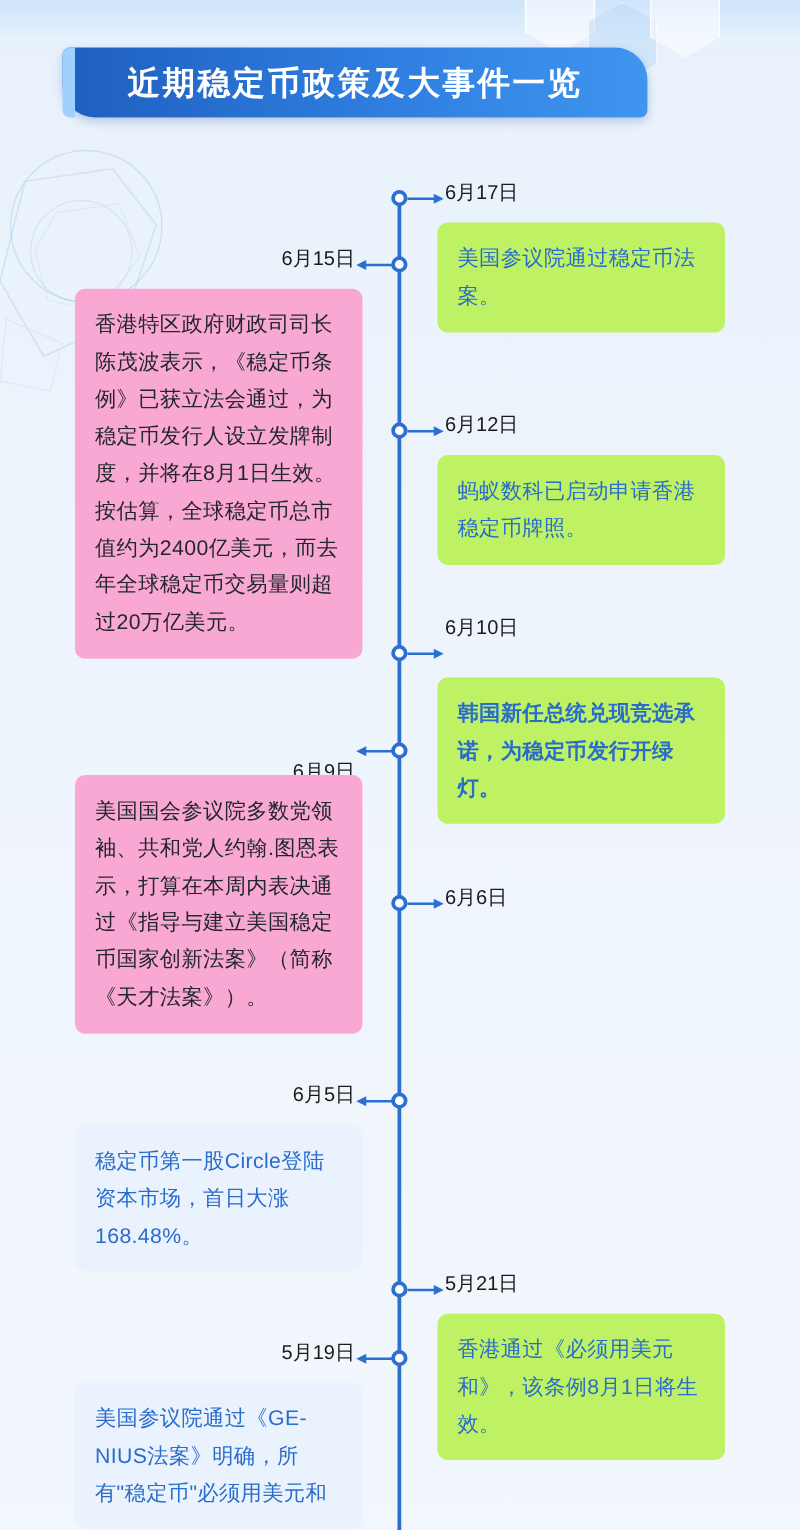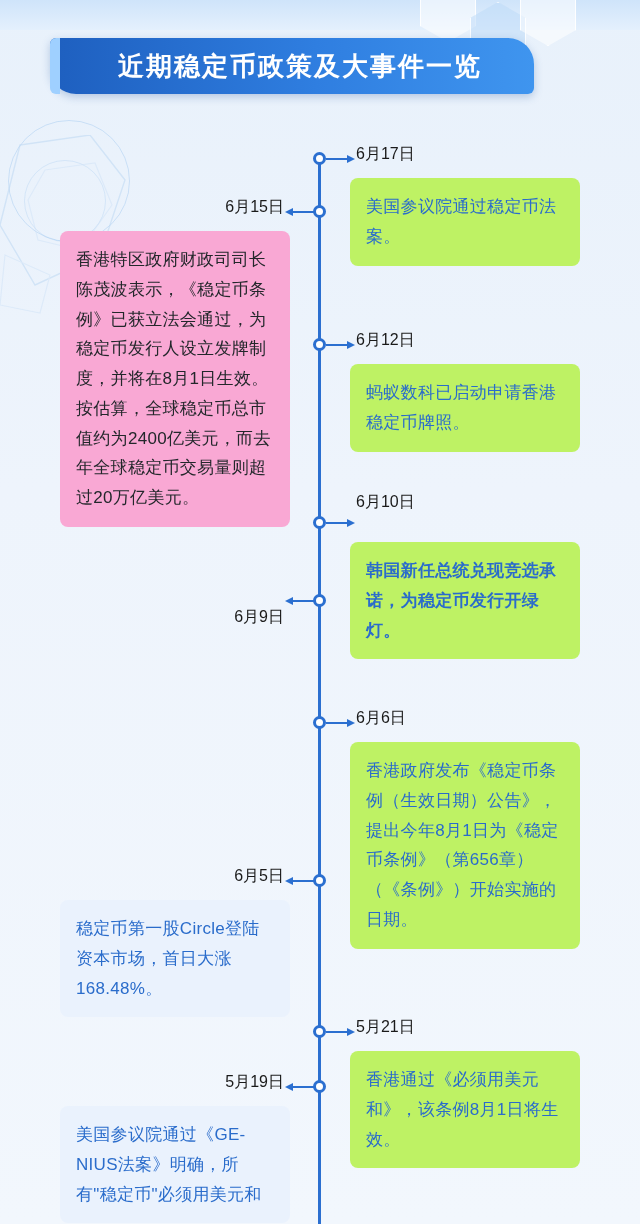--- a/index.html
+++ b/index.html
@@ -52,21 +52,20 @@
     top: 38px;
     left: 50px;
     width: 468px;
     height: 56px;
     background: linear-gradient(90deg, #1e5fbf 0%, #2f7ee0 55%, #3f95ef 100%);
     border-radius: 6px 26px 6px 26px;
     box-shadow: 0 3px 8px rgba(40,90,160,0.28);
     display: flex;
     align-items: center;
     justify-content: center;
-    padding-left: 16px;
   }
   .title-bar .title-text {
     color: #ffffff;
     font-size: 26px;
     font-weight: bold;
     letter-spacing: 2px;
   }
   .title-accent {
     position: absolute;
     top: 38px;
@@ -199,25 +198,25 @@
   <div class="card right" style="top:234px;">蚂蚁数科已启动申请香港稳定币牌照。</div>
 
   <div class="node" style="top:386px;"></div>
   <div class="arrow right" style="top:392px;"></div>
   <div class="date right" style="top:362px;">6月10日</div>
   <div class="card right" style="top:412px;font-weight:bold;">韩国新任总统兑现竞选承诺，为稳定币发行开绿灯。</div>
 
   <div class="node" style="top:464px;"></div>
   <div class="arrow left" style="top:470px;"></div>
   <div class="date left" style="top:456px;margin-top:21px;">6月9日</div>
+  <div class="card left" style="top:490px;">美国国会参议院多数党领袖、共和党人约翰.图恩表示，打算在本周内表决通过《指导与建立美国稳定币国家创新法案》（简称《天才法案》）。</div>
 
   <div class="node" style="top:586px;"></div>
   <div class="arrow right" style="top:592px;"></div>
   <div class="date right" style="top:578px;">6月6日</div>
-  <div class="card right" style="top:612px;">香港政府发布《稳定币条例（生效日期）公告》，提出今年8月1日为《稳定币条例》（第656章）（《条例》）开始实施的日期。</div>
 
   <div class="node" style="top:744px;"></div>
   <div class="arrow left" style="top:750px;"></div>
   <div class="date left" style="top:736px;">6月5日</div>
   <div class="card left accent" style="top:770px;">稳定币第一股Circle登陆资本市场，首日大涨168.48%。</div>
 
   <div class="node" style="top:895px;"></div>
   <div class="arrow right" style="top:901px;"></div>
   <div class="date right" style="top:887px;">5月21日</div>
   <div class="card right" style="top:921px;">香港通过《必须用美元和》，该条例8月1日将生效。</div>

